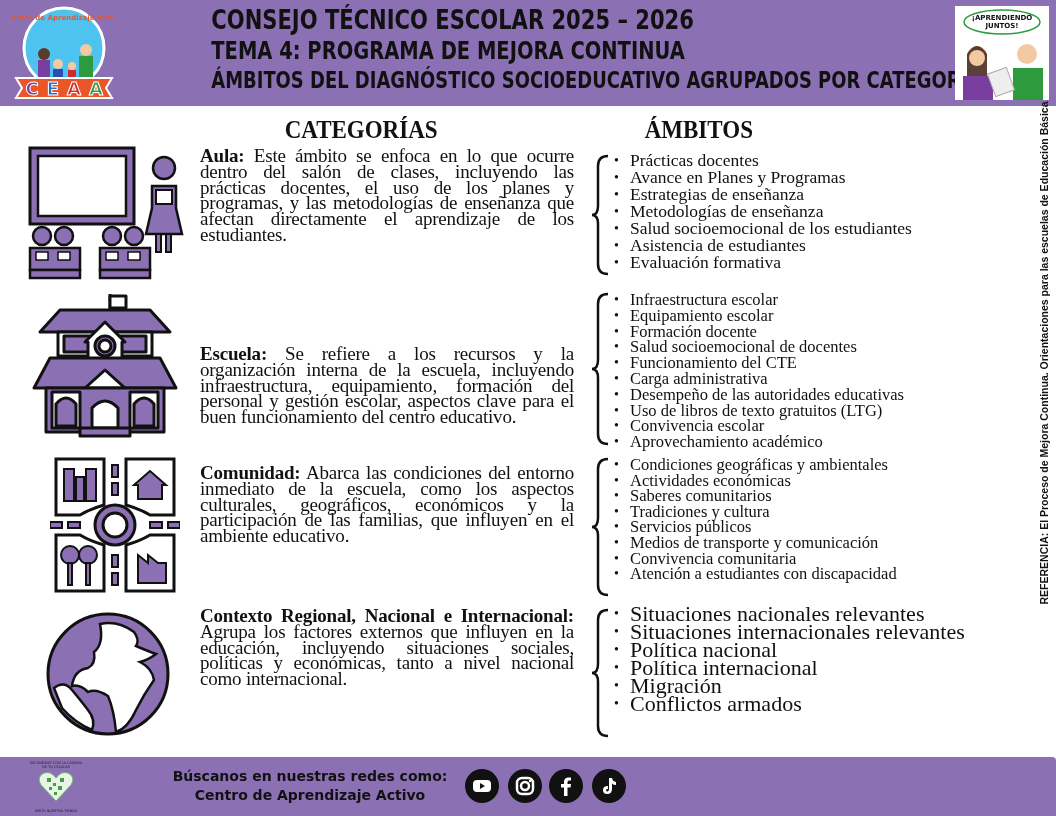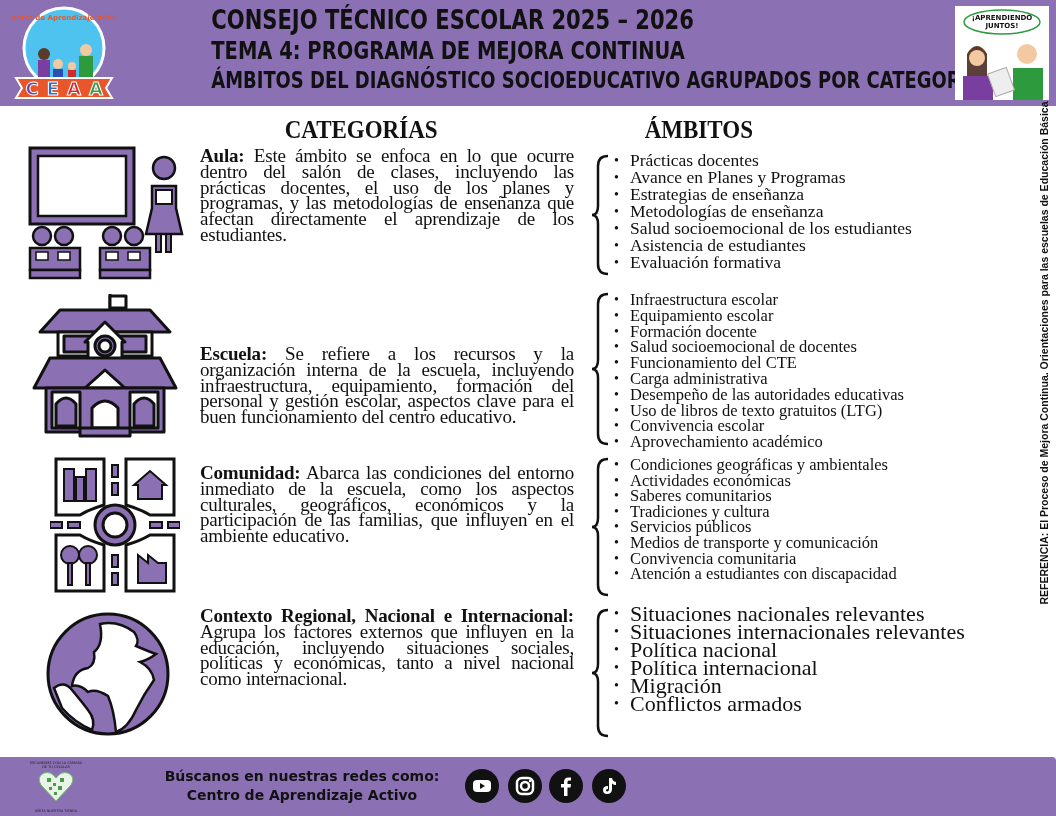--- a/index.html
+++ b/index.html
@@ -29,21 +29,21 @@
   .desc b { font-weight: bold; }
   .brace { position: absolute; left: 590px; width: 22px; }
   .list { position: absolute; left: 614px; list-style: none; font-size: 17.5px; }
   .list li { position: relative; padding-left: 16px; white-space: nowrap; }
   .list li::before { content: "•"; position: absolute; left: 0; font-size: 14px; }
 
   .footer { position: absolute; left: 0; top: 757px; width: 1056px; height: 59px; background: #8b70b4; border-radius: 0 4px 0 0; }
   .qr { position: absolute; left: 28px; top: 4px; width: 56px; height: 52px; }
   .qr-top, .qr-bottom { position: absolute; left: 0; width: 56px; text-align: center; font-family: "DejaVu Sans", sans-serif; font-size: 3.5px; color: #222; }
   .qr-top { top: 0; } .qr-bottom { bottom: 0; }
-  .find-text { position: absolute; left: 152px; top: 10px; width: 300px; text-align: center; font-family: "DejaVu Sans", sans-serif; font-weight: bold; font-size: 14px; line-height: 19px; color: #111; }
+  .find-text { position: absolute; left: 160px; top: 10px; width: 300px; text-align: center; font-family: "DejaVu Sans", sans-serif; font-weight: bold; font-size: 14px; line-height: 19px; color: #111; }
   .social { position: absolute; top: 12px; width: 34px; height: 34px; border-radius: 50%; background: #111; display: flex; align-items: center; justify-content: center; }
 </style>
 </head>
 <body>
 
 <div class="header">
   <svg class="logo" viewBox="0 0 104 98">
     <circle cx="52" cy="44" r="40" fill="#4fc3f0" stroke="#fff" stroke-width="3"></circle>
     <path d="M18 44 A34 34 0 0 1 86 44" fill="none" stroke="#e8762a" stroke-width="0"></path>
     <text x="52" y="16" text-anchor="middle" font-size="7" font-family="DejaVu Sans, sans-serif" font-weight="bold" fill="#e8562a">Centro de Aprendizaje Activo</text>

